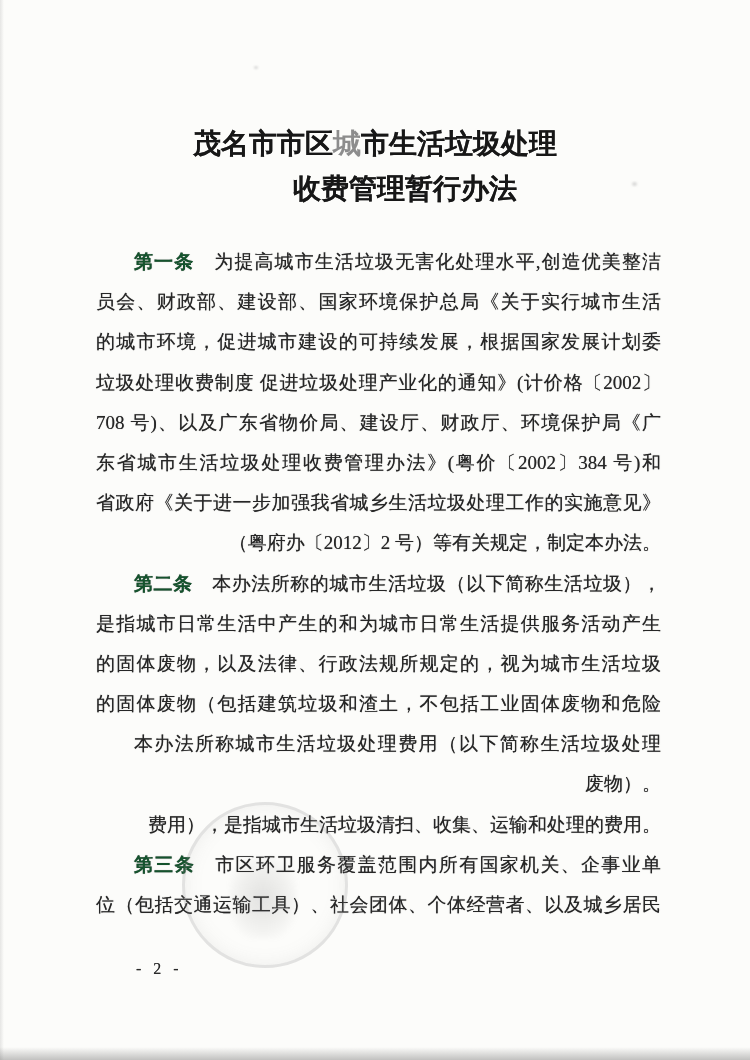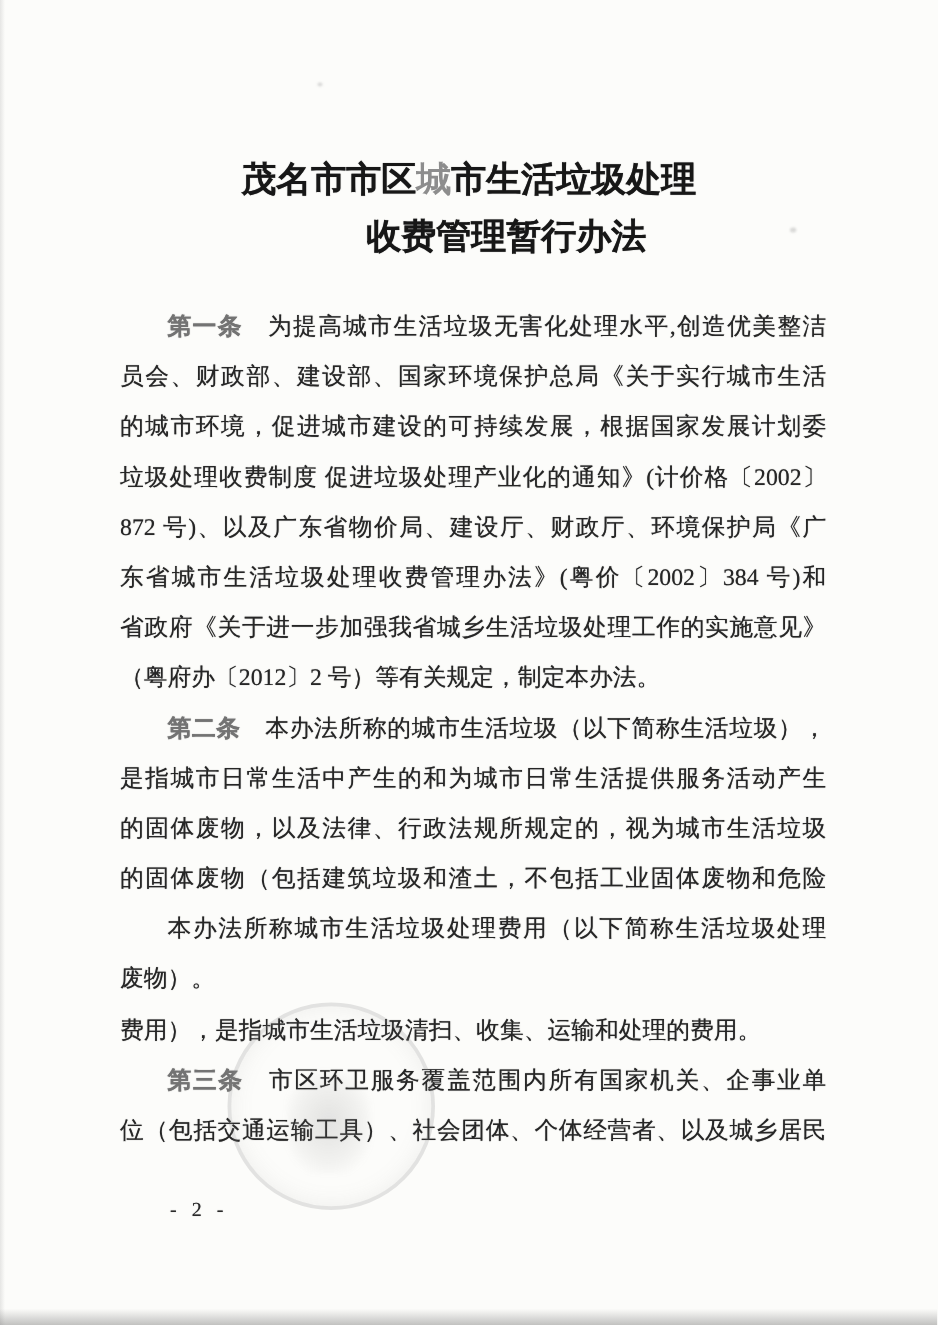--- a/index.html
+++ b/index.html
@@ -50,33 +50,33 @@
     left: 96px;
     width: 565px;
   }
   .line {
     height: 40.2px;
     line-height: 40.2px;
     font-size: 19px;
     color: #262626;
     text-shadow: 0 0 0.7px rgba(40,40,40,0.7);
     white-space: nowrap;
-    text-align: left;
+    text-align: right;
   }
   .line.fill {
     text-align: justify;
     text-align-last: justify;
   }
   .line.indent {
     padding-left: 38px;
   }
   .article-label {
     font-family: Liberation Sans, sans-serif;
     font-weight: 700;
-    color: #737373;
+    color: #14532d;
   }
 
   
   .seal {
     position: absolute;
     left: 182px;
     top: 802px;
     width: 160px;
     height: 160px;
     border: 3px solid rgba(135,135,135,0.22);
@@ -141,21 +141,21 @@
   <header class="title-block">
     <div class="title-line line1"><span class="">茂名市市区</span><span class="light-char">城</span><span class="">市生活垃圾处理</span></div>
     <div class="title-line line2">收费管理暂行办法</div>
   </header>
 
   <main class="body-text">
       <div class="line fill indent"><span class="article-label">第一条</span><span>　为提高城市生活垃圾无害化处理水平,创造优美整洁</span></div>
       <div class="line fill"><span>员会、财政部、建设部、国家环境保护总局《关于实行城市生活</span></div>
       <div class="line fill"><span>的城市环境，促进城市建设的可持续发展，根据国家发展计划委</span></div>
       <div class="line fill"><span>垃圾处理收费制度 促进垃圾处理产业化的通知》(计价格〔2002〕</span></div>
-      <div class="line fill"><span>872 号)、以及广东省物价局、建设厅、财政厅、环境保护局《广</span></div>
+      <div class="line fill"><span>708 号)、以及广东省物价局、建设厅、财政厅、环境保护局《广</span></div>
       <div class="line fill"><span>东省城市生活垃圾处理收费管理办法》(粤价〔2002〕384 号)和</span></div>
       <div class="line fill"><span>省政府《关于进一步加强我省城乡生活垃圾处理工作的实施意见》</span></div>
       <div class="line"><span>（粤府办〔2012〕2 号）等有关规定，制定本办法。</span></div>
       <div class="line fill indent"><span class="article-label">第二条</span><span>　本办法所称的城市生活垃圾（以下简称生活垃圾），</span></div>
       <div class="line fill"><span>是指城市日常生活中产生的和为城市日常生活提供服务活动产生</span></div>
       <div class="line fill"><span>的固体废物，以及法律、行政法规所规定的，视为城市生活垃圾</span></div>
       <div class="line fill"><span>的固体废物（包括建筑垃圾和渣土，不包括工业固体废物和危险</span></div>
       <div class="line fill indent"><span>本办法所称城市生活垃圾处理费用（以下简称生活垃圾处理</span></div>
       <div class="line"><span>废物）。</span></div>
       <div class="line"><span>费用），是指城市生活垃圾清扫、收集、运输和处理的费用。</span></div>

